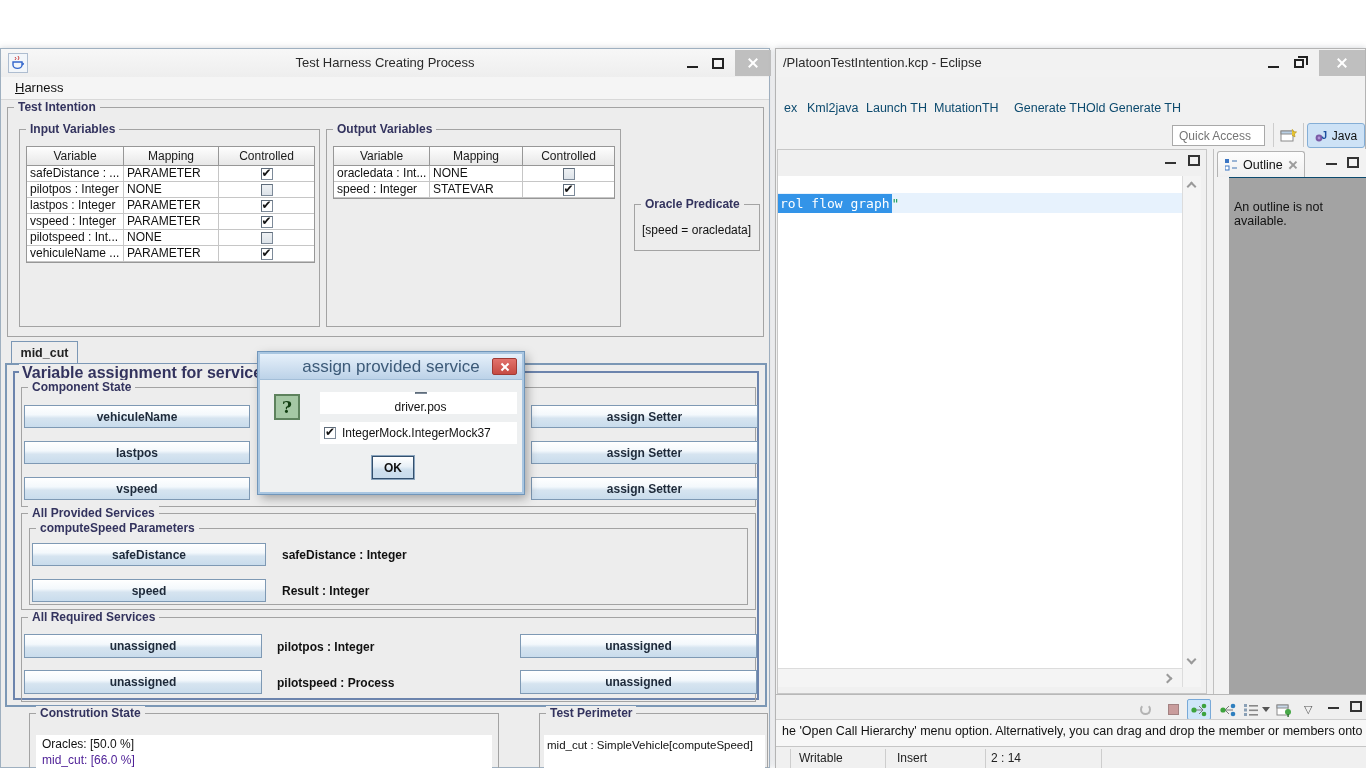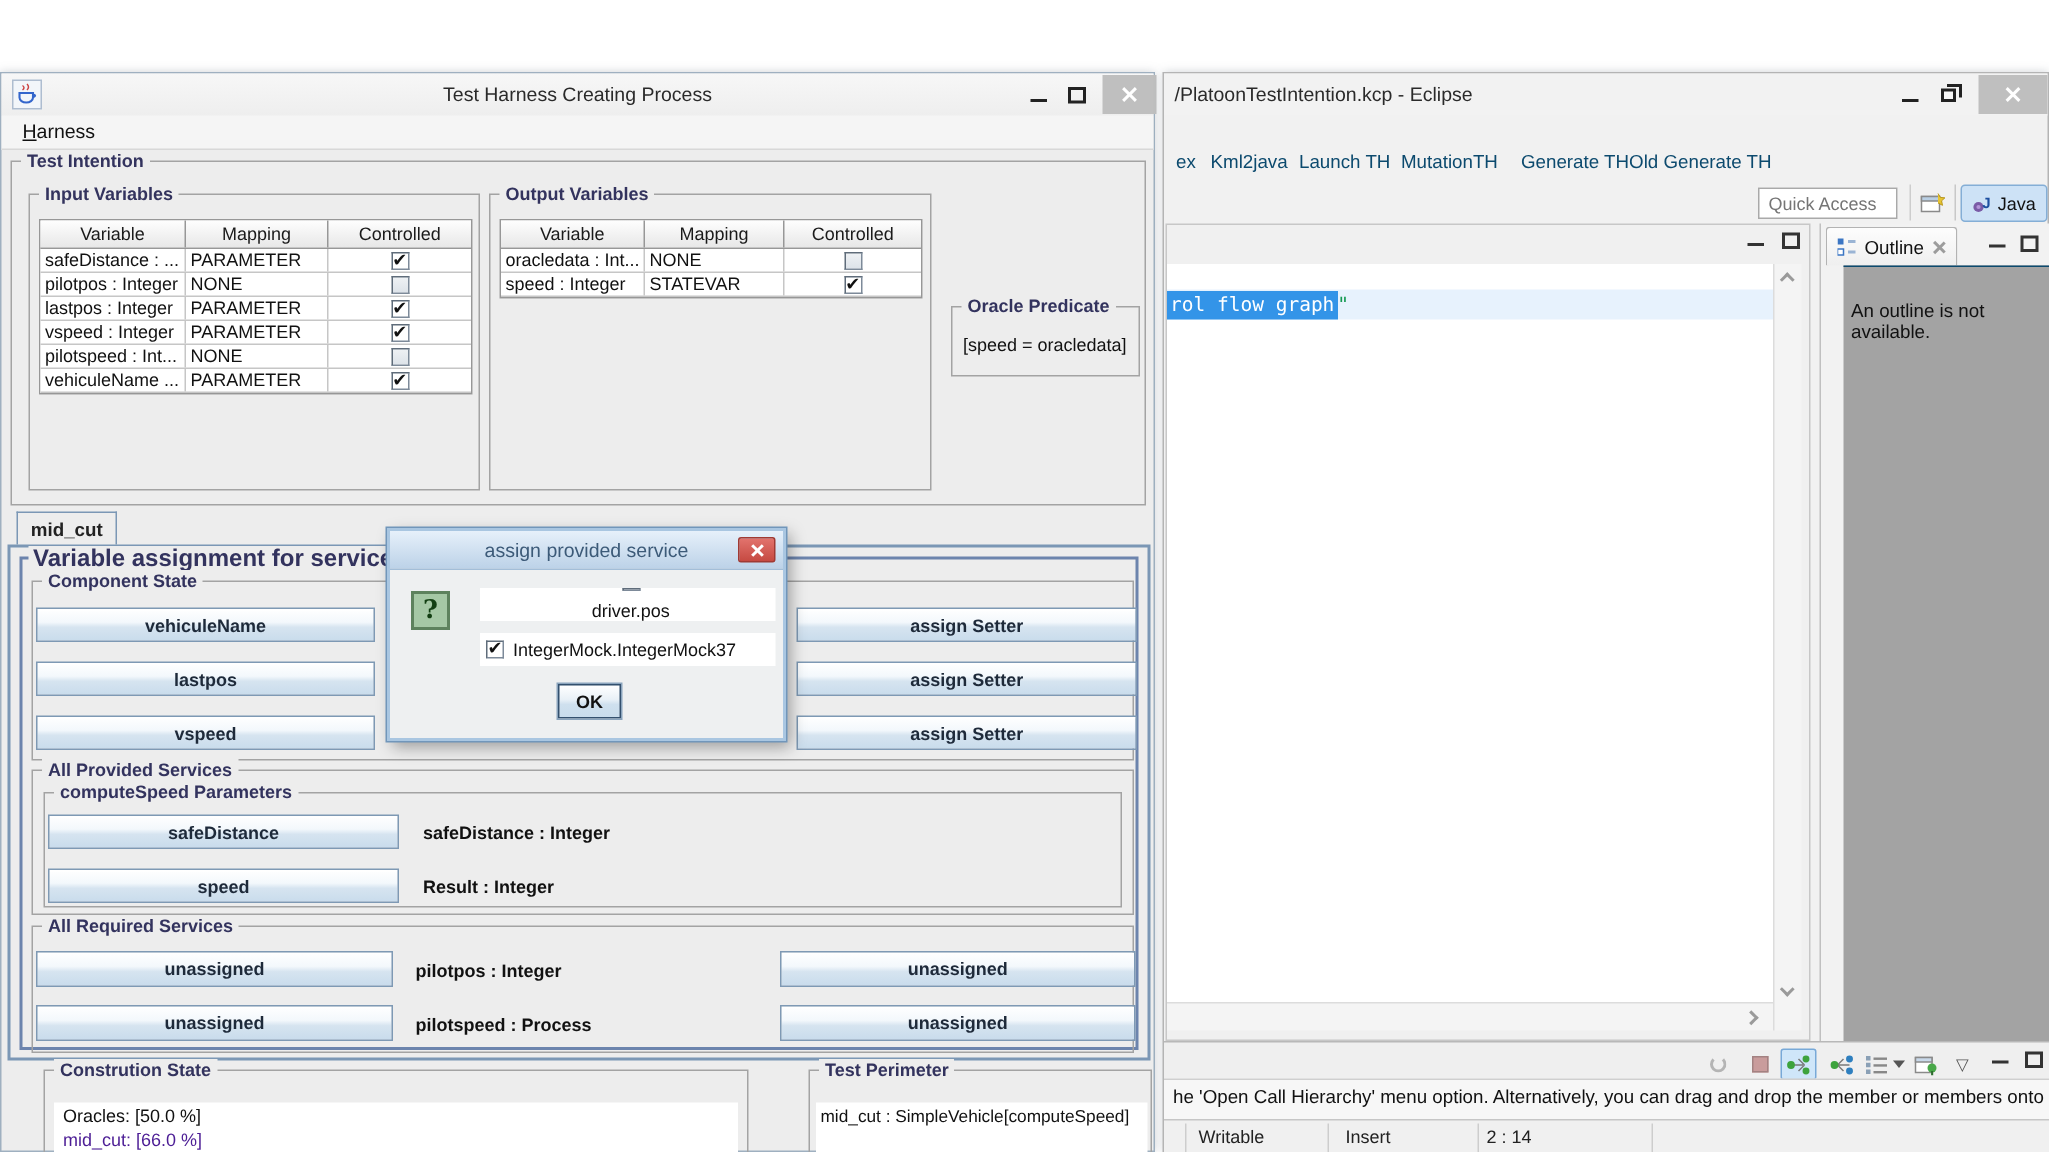--- a/index.html
+++ b/index.html
@@ -45,21 +45,21 @@
   .vline { position:absolute; border-left:1px solid #cdcdcd; }
   .chev { position:absolute; width:7px; height:7px; border-right:2px solid #9a9a9a; border-bottom:2px solid #9a9a9a; }
   .chev.up { transform:rotate(-135deg); } .chev.down { transform:rotate(45deg); } .chev.right { transform:rotate(-45deg); }
   
   #dialog { position:absolute; left:258px; top:352px; width:266px; height:142px; z-index:50;
             background:#eef0f1; border:2px solid #a9c6e1; outline:1px solid #7196ba;
             box-shadow:3px 4px 10px rgba(0,0,0,.35); }
   .dlg-tb { position:absolute; left:0; right:0; top:0; height:26px;
             background:linear-gradient(#e6f0fa,#bcd2e8); border-bottom:1px solid #a3bed8;
             display:flex; align-items:center; justify-content:center; }
-  .dlg-title { font-size:13px; color:#3c5a78; }
+  .dlg-title { font-size:17px; color:#3c5a78; }
   .dlg-close { position:absolute; right:5px; top:4px; width:25px; height:17px; border-radius:2px;
                background:linear-gradient(#e2736d,#c64a42); border:1px solid #a03a34;
                display:flex; align-items:center; justify-content:center; }
   .dlg-close .xglyph::before,.dlg-close .xglyph::after { height:10px; top:0; left:4px; }
   .qicon { position:absolute; left:14px; top:40px; width:26px; height:26px; background:#a5c8a5;
            border:2px solid #5d825d; display:flex; align-items:center; justify-content:center;
            font-size:17px; font-weight:bold; color:#123f12; font-family:"DejaVu Serif",serif; }
   .dfield { position:absolute; left:60px; width:197px; height:22px; background:#fff;
             display:flex; align-items:center; gap:6px; padding-left:4px; }
   .dfield span.lbl { font-size:12px; color:#111; font-weight:normal; }

